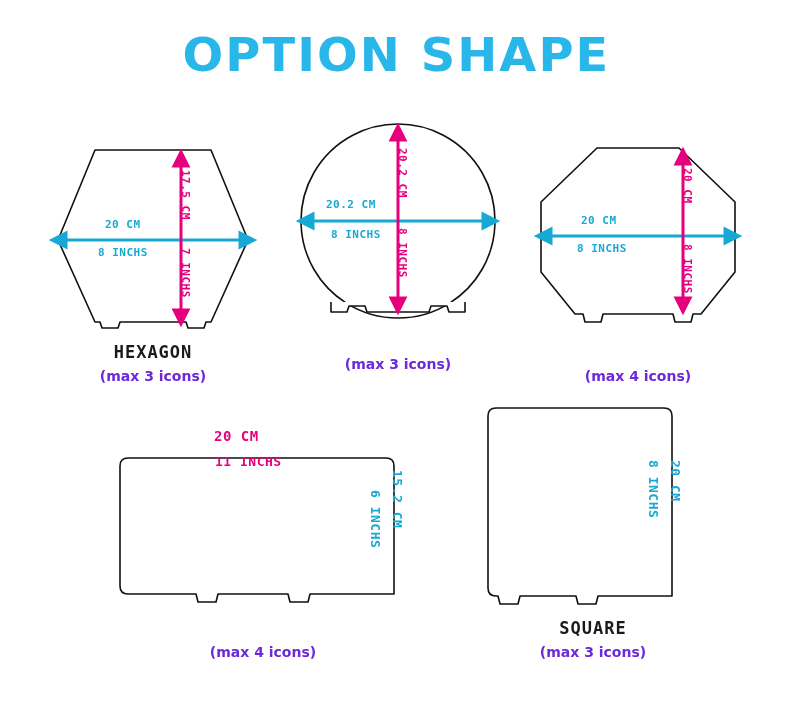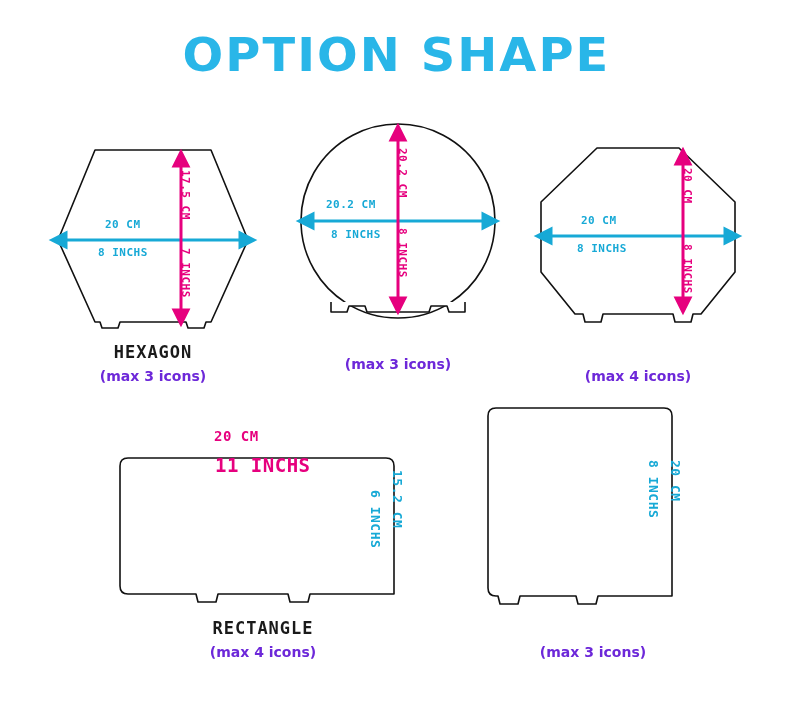--- a/index.html
+++ b/index.html
@@ -163,30 +163,30 @@
 
   <div class="shape-sub" style="top:228px;">(max 4 icons)</div>
 </div>
 
 <div class="shape-cell" style="left:108px; top:428px; width:310px; height:240px;">
   <svg class="shape-svg" width="310" height="190" viewBox="0 0 310 190">
     <path d="M20,30 L278,30 Q286,30 286,38 L286,166 L202,166 L200,174 L182,174 L180,166 L110,166 L108,174 L90,174 L88,166 L20,166 Q12,166 12,158 L12,38 Q12,30 20,30 Z" fill="#ffffff" stroke="#111111" stroke-width="1.6" stroke-linejoin="round"></path>
   </svg>
 
   <div class="dim pink big" style="left:106px; top:0px; font-size:14px;">20 CM</div>
-  <div class="dim pink big" style="left:107px; top:26px; font-size:19px;">11 INCHS</div>
+  <div class="dim pink big" style="left:107px; top:26px; font-size:13px;">11 INCHS</div>
   <div class="dim cyan vert" style="left:297px; top:42px; font-size:13px;">15.2 CM</div>
   <div class="dim cyan vert" style="left:275px; top:62px; font-size:13px;">6 INCHS</div>
 
-  <div class="shape-label" style="top:190px;">RECTANGLE</div>
   <div class="shape-sub" style="top:216px;">(max 4 icons)</div>
 </div>
 
 <div class="shape-cell" style="left:478px; top:400px; width:230px; height:265px;">
   <svg class="shape-svg" width="230" height="215" viewBox="0 0 230 215">
     <path d="M18,8 L186,8 Q194,8 194,16 L194,196 L120,196 L118,204 L100,204 L98,196 L42,196 L40,204 L22,204 L20,196 L18,196 Q10,196 10,188 L10,16 Q10,8 18,8 Z" fill="#ffffff" stroke="#111111" stroke-width="1.6" stroke-linejoin="round"></path>
   </svg>
 
   <div class="dim cyan vert" style="left:205px; top:60px; font-size:13px;">20 CM</div>
   <div class="dim cyan vert" style="left:183px; top:60px; font-size:13px;">8 INCHS</div>
 
+  <div class="shape-label" style="top:218px;">SQUARE</div>
   <div class="shape-sub" style="top:244px;">(max 3 icons)</div>
 </div>
 
 </body></html>

